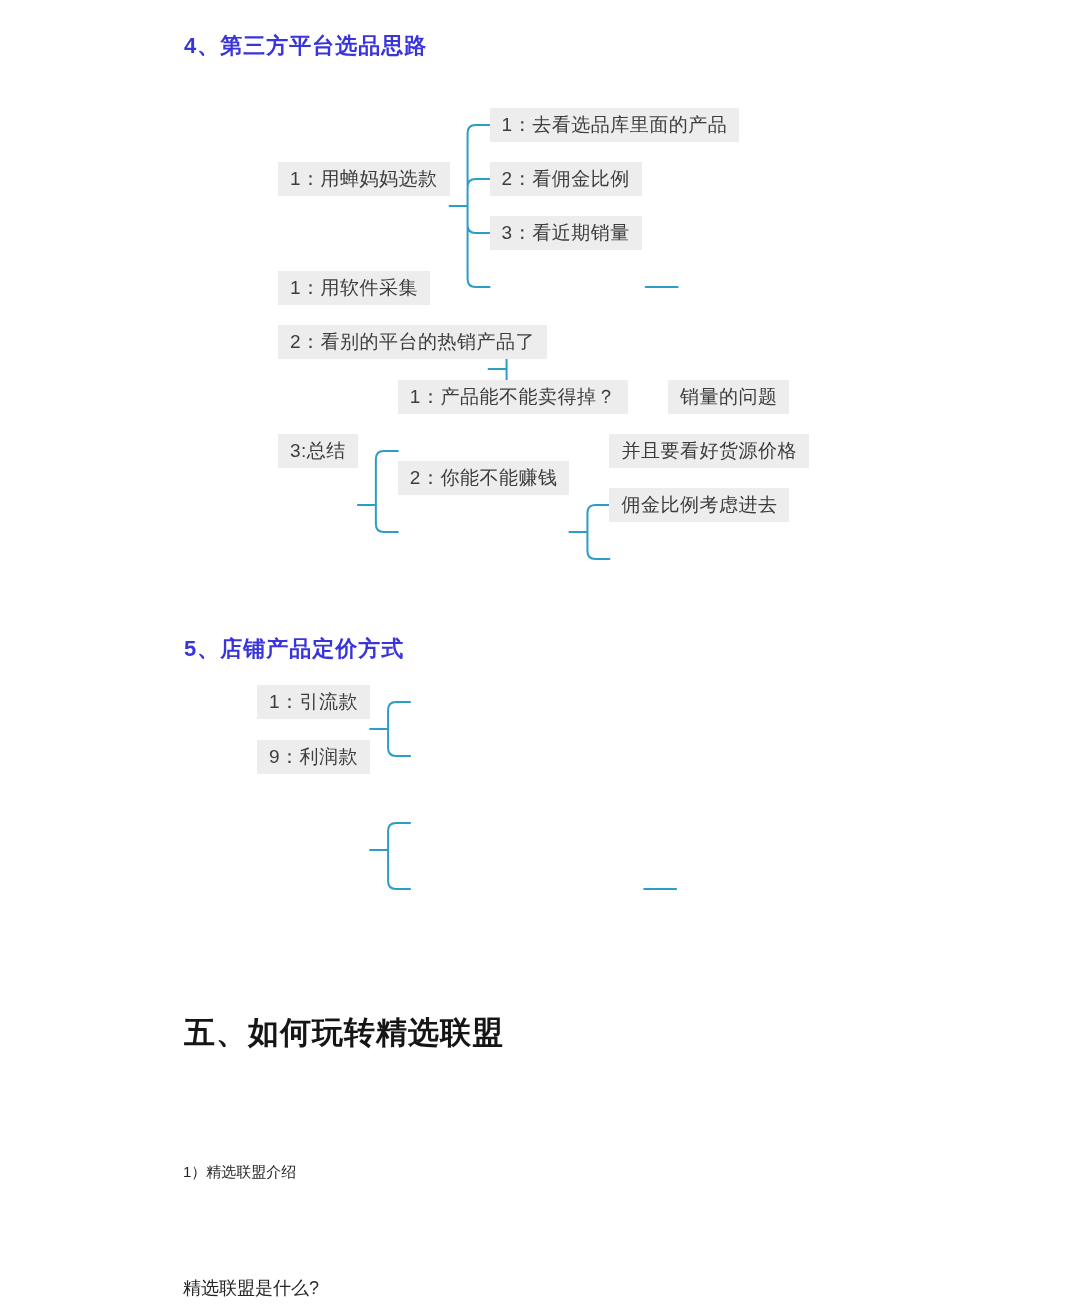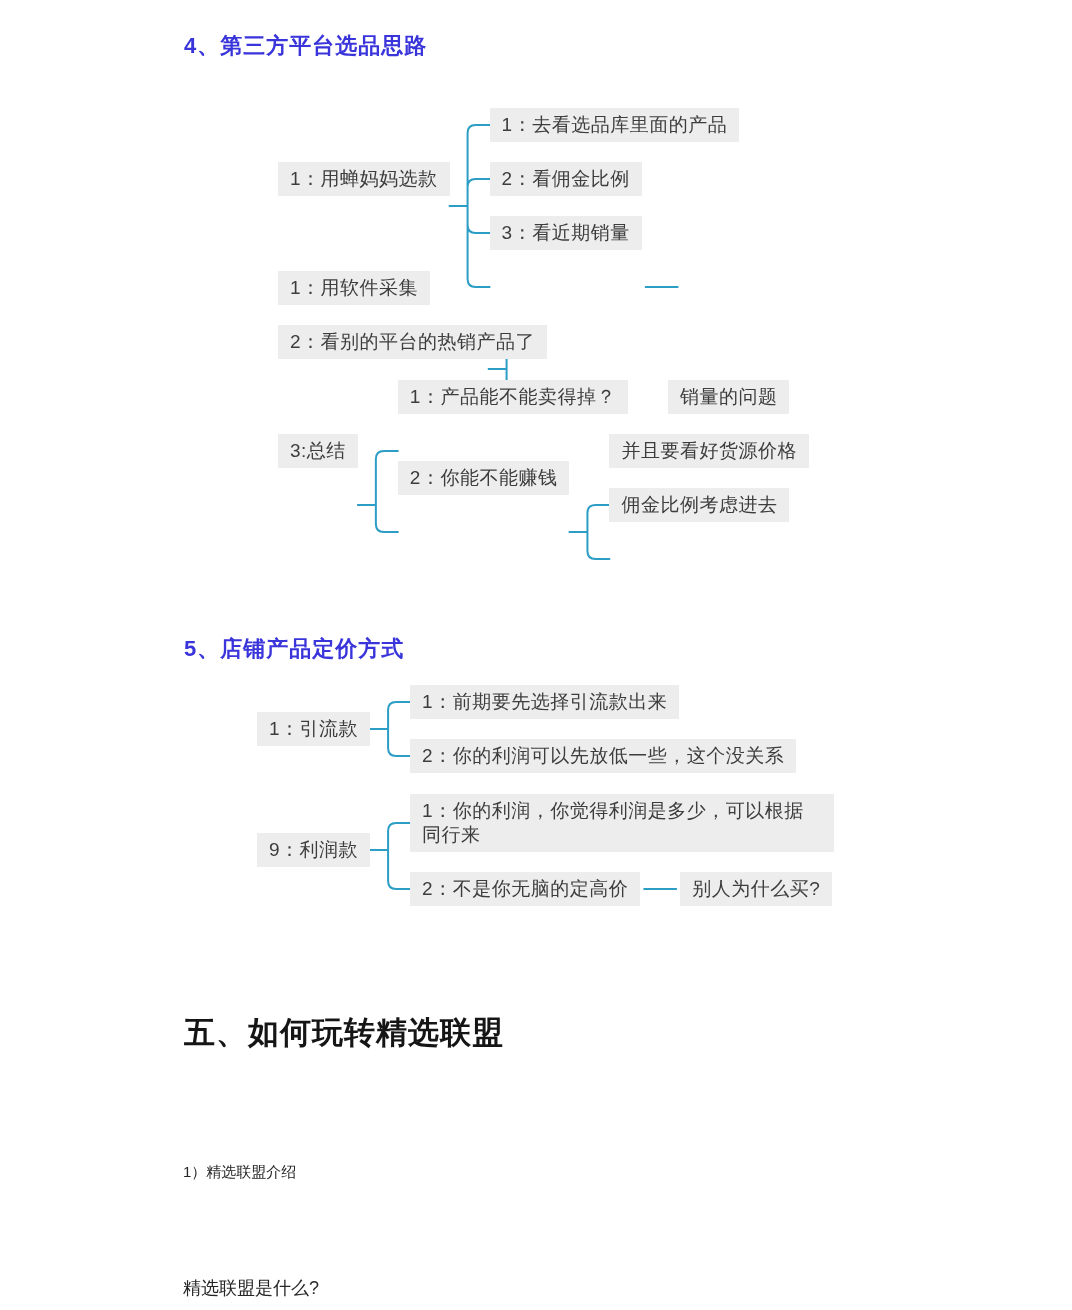--- a/index.html
+++ b/index.html
@@ -154,44 +154,23 @@
       <svg class="connectors" width="564" height="468">
         <path d="M 171.578125 98 H 189.578125 M 189.578125 98 V 25 Q 189.578125 17 197.578125 17 H 211.578125 M 189.578125 98 V 79 Q 189.578125 71 197.578125 71 H 211.578125 M 189.578125 98 V 117 Q 189.578125 125 197.578125 125 H 211.578125 M 189.578125 98 V 171 Q 189.578125 179 197.578125 179 H 211.578125 M 367.65625 179 H 399.65625 M 210.578125 261 H 228.578125 M 228.578125 261 V 242 Q 228.578125 234 236.578125 234 H 250.578125 M 228.578125 261 V 280 Q 228.578125 288 236.578125 288 H 250.578125 M 79.859375 397 H 97.859375 M 97.859375 397 V 351 Q 97.859375 343 105.859375 343 H 119.859375 M 97.859375 397 V 416 Q 97.859375 424 105.859375 424 H 119.859375 M 353.9375 343 H 385.9375 M 291.4375 424 H 309.4375 M 309.4375 424 V 405 Q 309.4375 397 317.4375 397 H 331.4375 M 309.4375 424 V 443 Q 309.4375 451 317.4375 451 H 331.4375" fill="none" stroke="#2c9dc4" stroke-width="2" stroke-linecap="round"></path>
       </svg>
     </div>
 
   <div class="heading-blue" id="heading-section5">5、店铺产品定价方式</div>
 
   <div class="diagram" id="diagram2">
       <div class="trow">
         <div class="tnode">1：引流款</div>
-        <div class="tcol">
-          <div class="trow">
-            <div class="tnode">1：前期要先选择引流款出来</div>
-          </div>
-          <div class="trow">
-            <div class="tnode">2：你的利润可以先放低一些，这个没关系</div>
-          </div>
-        </div>
       </div>
       <div class="trow">
         <div class="tnode">9：利润款</div>
-        <div class="tcol">
-          <div class="trow">
-            <div class="tnode">1：你的利润，你觉得利润是多少，可以根据同行来</div>
-          </div>
-          <div class="trow">
-            <div class="tnode">2：不是你无脑的定高价</div>
-            <div class="tcol">
-              <div class="trow">
-                <div class="tnode">别人为什么买?</div>
-              </div>
-            </div>
-          </div>
-        </div>
       </div>
       <svg class="connectors" width="577" height="221">
         <path d="M 113.078125 44 H 131.078125 M 131.078125 44 V 25 Q 131.078125 17 139.078125 17 H 153.078125 M 131.078125 44 V 63 Q 131.078125 71 139.078125 71 H 153.078125 M 113.078125 165 H 131.078125 M 131.078125 165 V 146 Q 131.078125 138 139.078125 138 H 153.078125 M 131.078125 165 V 196 Q 131.078125 204 139.078125 204 H 153.078125 M 387.15625 204 H 419.15625" fill="none" stroke="#2c9dc4" stroke-width="2" stroke-linecap="round"></path>
       </svg>
     </div>
 
   <div class="chapter-heading">五、如何玩转精选联盟</div>
 
 
   <div class="body-item">1）精选联盟介绍</div>

